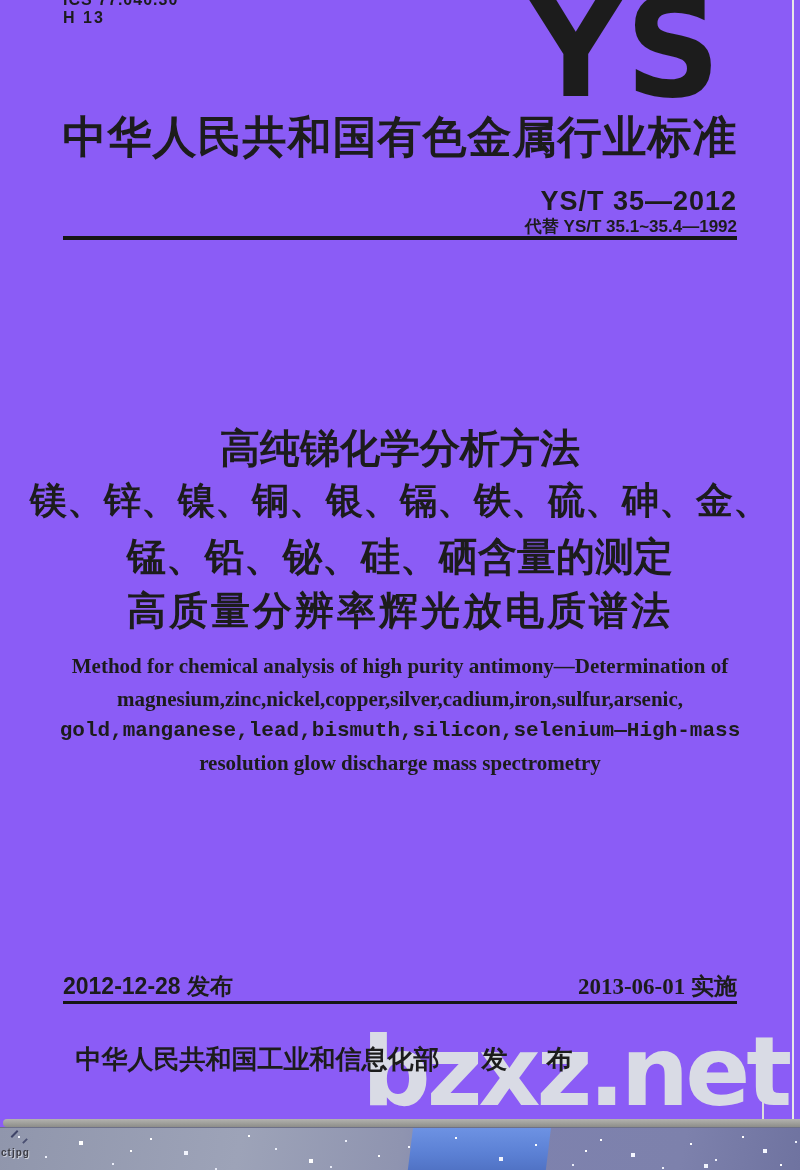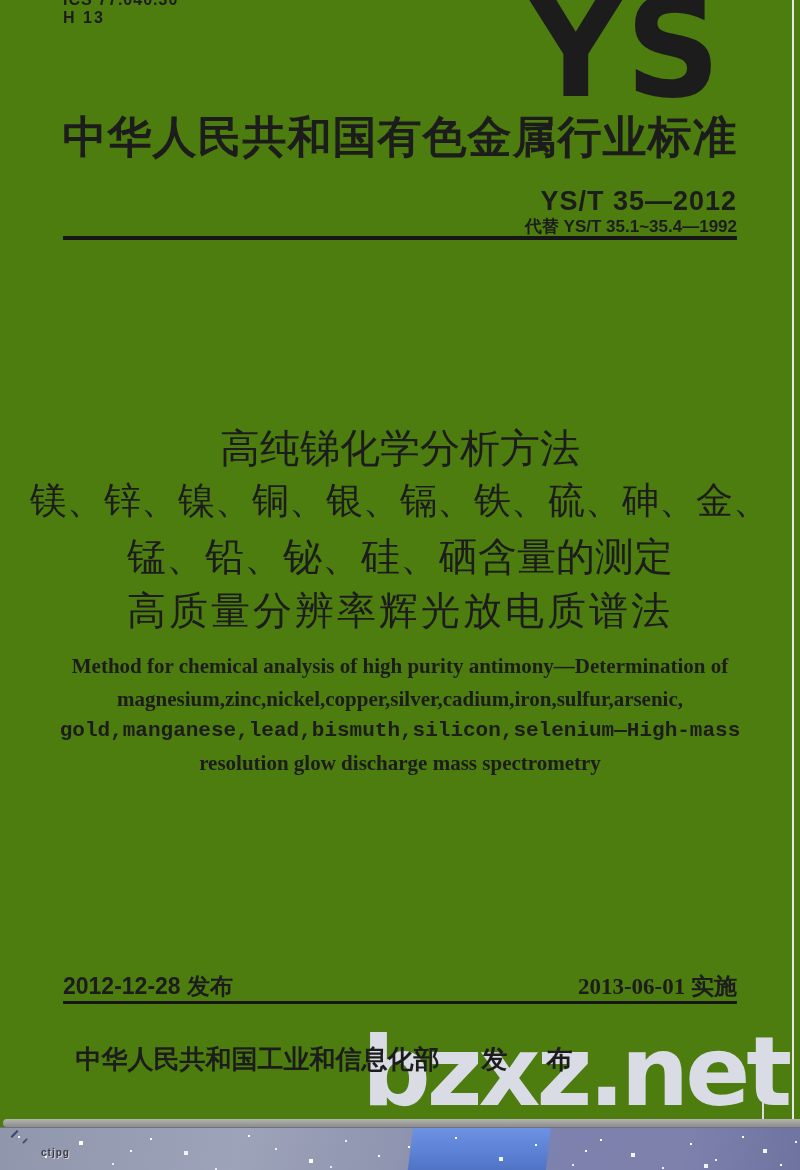--- a/index.html
+++ b/index.html
@@ -1,16 +1,16 @@
 <!DOCTYPE html>
 <html><head>
 <meta charset="utf-8">
 <style>
   html,body{margin:0;padding:0;background:#ffffff;}
-  .page{position:relative;width:800px;height:1170px;background:#4d7c0f;overflow:hidden;
+  .page{position:relative;width:800px;height:1170px;background:#8b5cf6;overflow:hidden;
         font-family:"Liberation Sans","DejaVu Sans",sans-serif;color:#1c1c1c;}
   .abs{position:absolute;}
 
   
   .ics{left:63px;top:-9px;font-size:16px;font-weight:700;letter-spacing:1px;}
   .doc-class{left:63px;top:9px;font-size:16px;font-weight:700;letter-spacing:2px;}
 
   
   .ys-logo{left:528px;top:-32px;font-size:132px;font-weight:900;letter-spacing:2px;
            transform:scaleY(1.04);transform-origin:top left;
@@ -21,21 +21,21 @@
               letter-spacing:1px;white-space:nowrap;}
 
   .std-no{right:63px;top:186px;font-size:27px;font-weight:700;letter-spacing:1px;}
   .supersedes{right:63px;top:215px;font-size:17px;font-weight:700;text-align:center;}
 
   .rule{left:63px;width:674px;height:4px;background:#161616;}
   .rule-top{top:236px;}
   .rule-bottom{top:1001px;height:3px;}
 
   
-  .cn-title{left:0;width:800px;text-align:center;font-weight:400;white-space:nowrap;}
+  .cn-title{left:0;width:800px;text-align:center;font-weight:700;white-space:nowrap;}
   .cn1{top:421px;font-size:40px;}
   .cn2{top:476px;font-size:37px;}
   .cn3{top:530px;font-size:39px;}
   .cn4{top:584px;font-size:39px;letter-spacing:3px;}
 
   
   .en-title{left:0;width:800px;text-align:center;font-weight:700;font-size:21px;
             font-family:"Liberation Serif","DejaVu Serif",serif;}
   .en1{top:654px;} .en2{top:687px;} .en3{top:719px;font-family:Liberation Mono, monospace;} .en4{top:751px;}
 
@@ -77,21 +77,21 @@
               535px 14px 0 0 #ffffff, 572px 34px 0 0 #e9ecf8, 600px 9px 0 0 #ffffff,
               632px 24px 0 1px #f4f6ff, 662px 37px 0 0 #eef1fb, 690px 13px 0 0 #ffffff,
               715px 29px 0 0 #f2f4fd, 742px 6px 0 0 #ffffff, 764px 20px 0 1px #f5f7ff,
               780px 34px 0 0 #ffffff, 795px 11px 0 0 #eef1fb, 130px 20px 0 0 #ffffff,
               330px 36px 0 0 #e6e9f6, 585px 20px 0 0 #ffffff, 705px 35px 0 1px #f0f3fc;}
   .slash1{position:absolute;left:10px;top:5px;width:9px;height:2px;background:#3f4468;
           transform:rotate(-45deg);}
   .slash2{position:absolute;left:22px;top:12px;width:6px;height:2px;background:#4a4f72;
           transform:rotate(-45deg);}
   .corner-label{position:absolute;left:1px;top:19px;font-size:10px;font-weight:700;color:#3c3c44;
-                letter-spacing:1px;text-shadow:1px 1px 0 rgba(255,255,255,.55);padding-left:40px;}
+                letter-spacing:1px;text-shadow:1px 1px 0 rgba(255,255,255,.55);}
 </style>
 </head>
 <body>
 
 <div class="page">
 
   <div class="abs ics">ICS 77.040.30</div>
   <div class="abs doc-class">H 13</div>
 
   <div class="abs ys-logo">YS</div>

